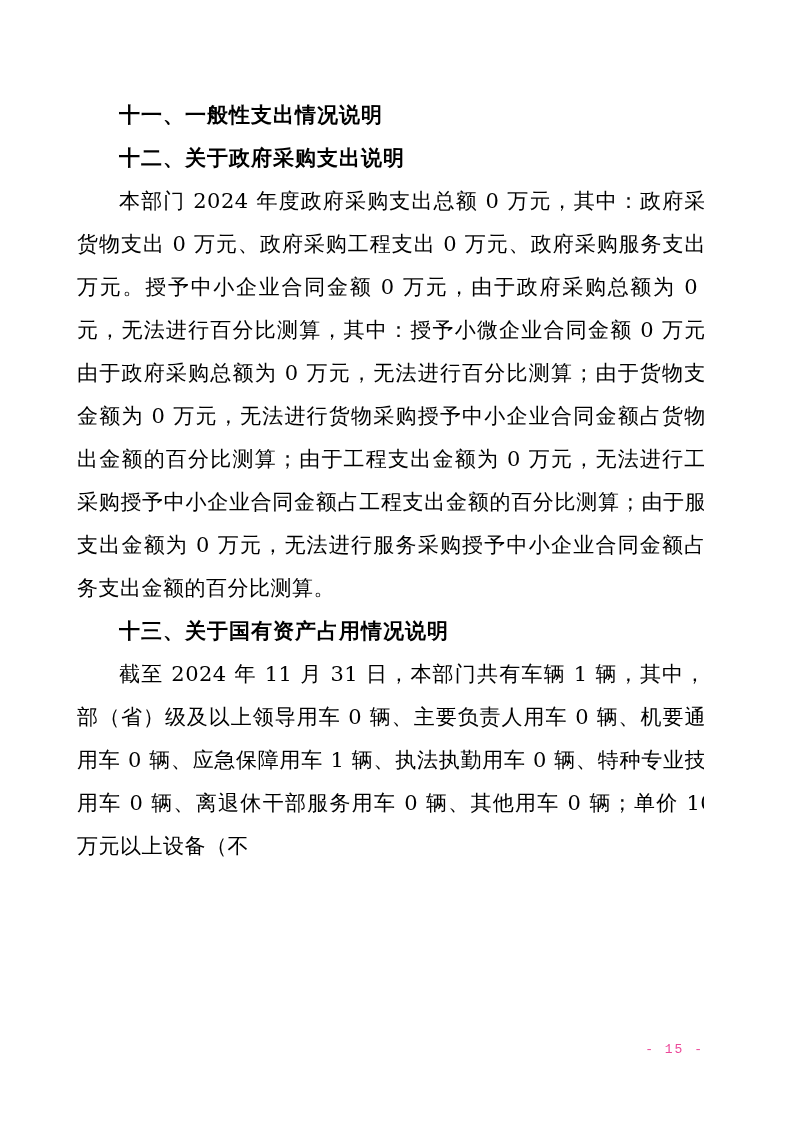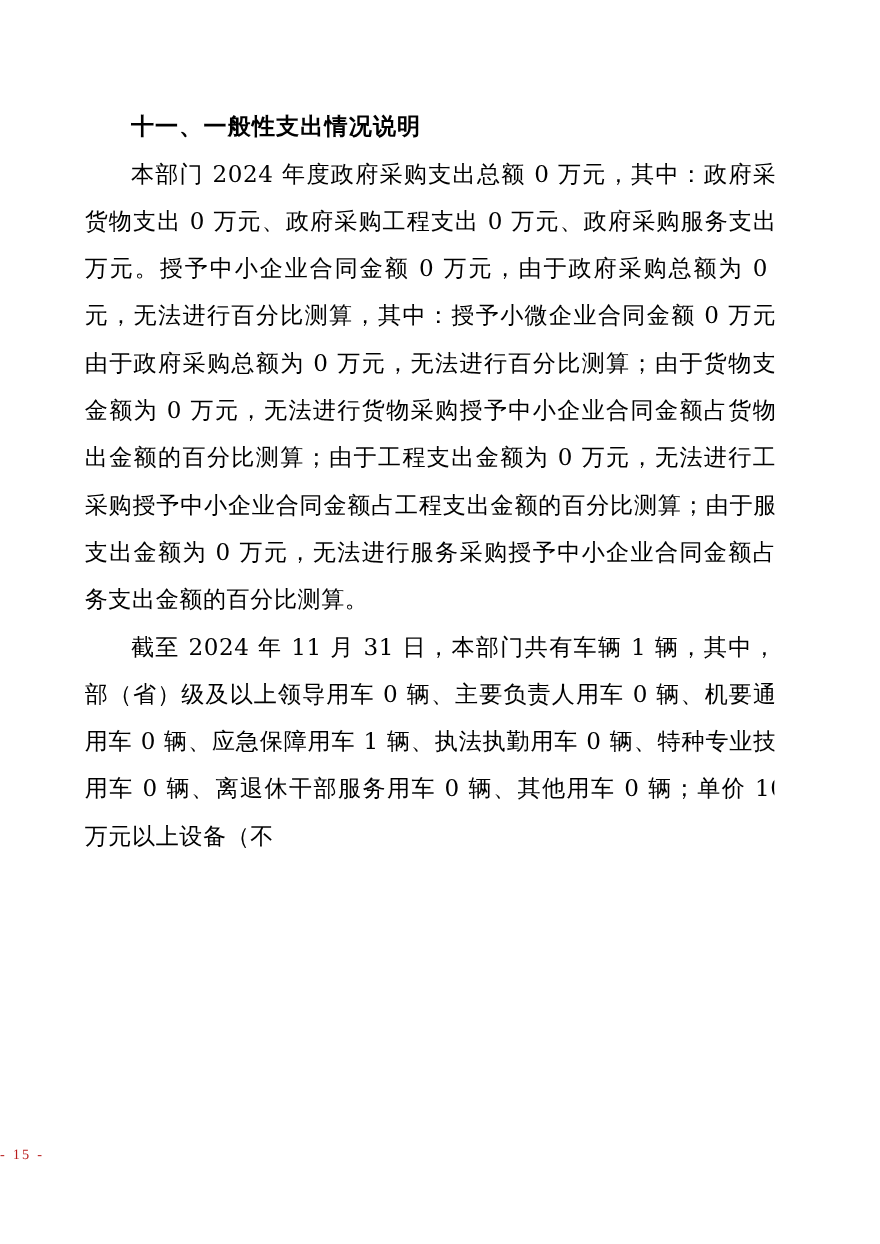--- a/index.html
+++ b/index.html
@@ -37,42 +37,44 @@
   }
   .body-para {
     margin: 0;
     text-indent: 2em;
   }
   .footer {
     position: absolute;
     left: 0;
     top: 1042px;
     width: 100%;
-    text-align: left;
+    text-align: right;
     font-size: 13px;
-    font-family: Liberation Serif, serif;
-    color: #b91c1c;
+    font-family: Liberation Mono, monospace;
+    color: #ec4899;
     letter-spacing: 2px;
   }
 </style>
 </head>
 <body>
 
 <div class="page">
   <main class="content">
 
     <section>
       <h2 class="heading">十一、一般性支出情况说明</h2>
     </section>
 
     <section>
+      <h2 class="heading">十二、关于政府采购支出说明</h2>
       <p class="body-para">本部门 2024 年度政府采购支出总额 0 万元，其中：政府采购货物支出 0 万元、政府采购工程支出 0 万元、政府采购服务支出 0 万元。授予中小企业合同金额 0 万元，由于政府采购总额为 0 万元，无法进行百分比测算，其中：授予小微企业合同金额 0 万元，由于政府采购总额为 0 万元，无法进行百分比测算；由于货物支出金额为 0 万元，无法进行货物采购授予中小企业合同金额占货物支出金额的百分比测算；由于工程支出金额为 0 万元，无法进行工程采购授予中小企业合同金额占工程支出金额的百分比测算；由于服务支出金额为 0 万元，无法进行服务采购授予中小企业合同金额占服务支出金额的百分比测算。</p>
     </section>
 
     <section>
+      <h2 class="heading">十三、关于国有资产占用情况说明</h2>
       <p class="body-para">截至 2024 年 11 月 31 日，本部门共有车辆 1 辆，其中，副部（省）级及以上领导用车 0 辆、主要负责人用车 0 辆、机要通信用车 0 辆、应急保障用车 1 辆、执法执勤用车 0 辆、特种专业技术用车 0 辆、离退休干部服务用车 0 辆、其他用车 0 辆；单价 100 万元以上设备（不</p>
     </section>
 
   </main>
 
   <footer class="footer">
     <span>- 15 -</span>
   </footer>
 </div>
 

